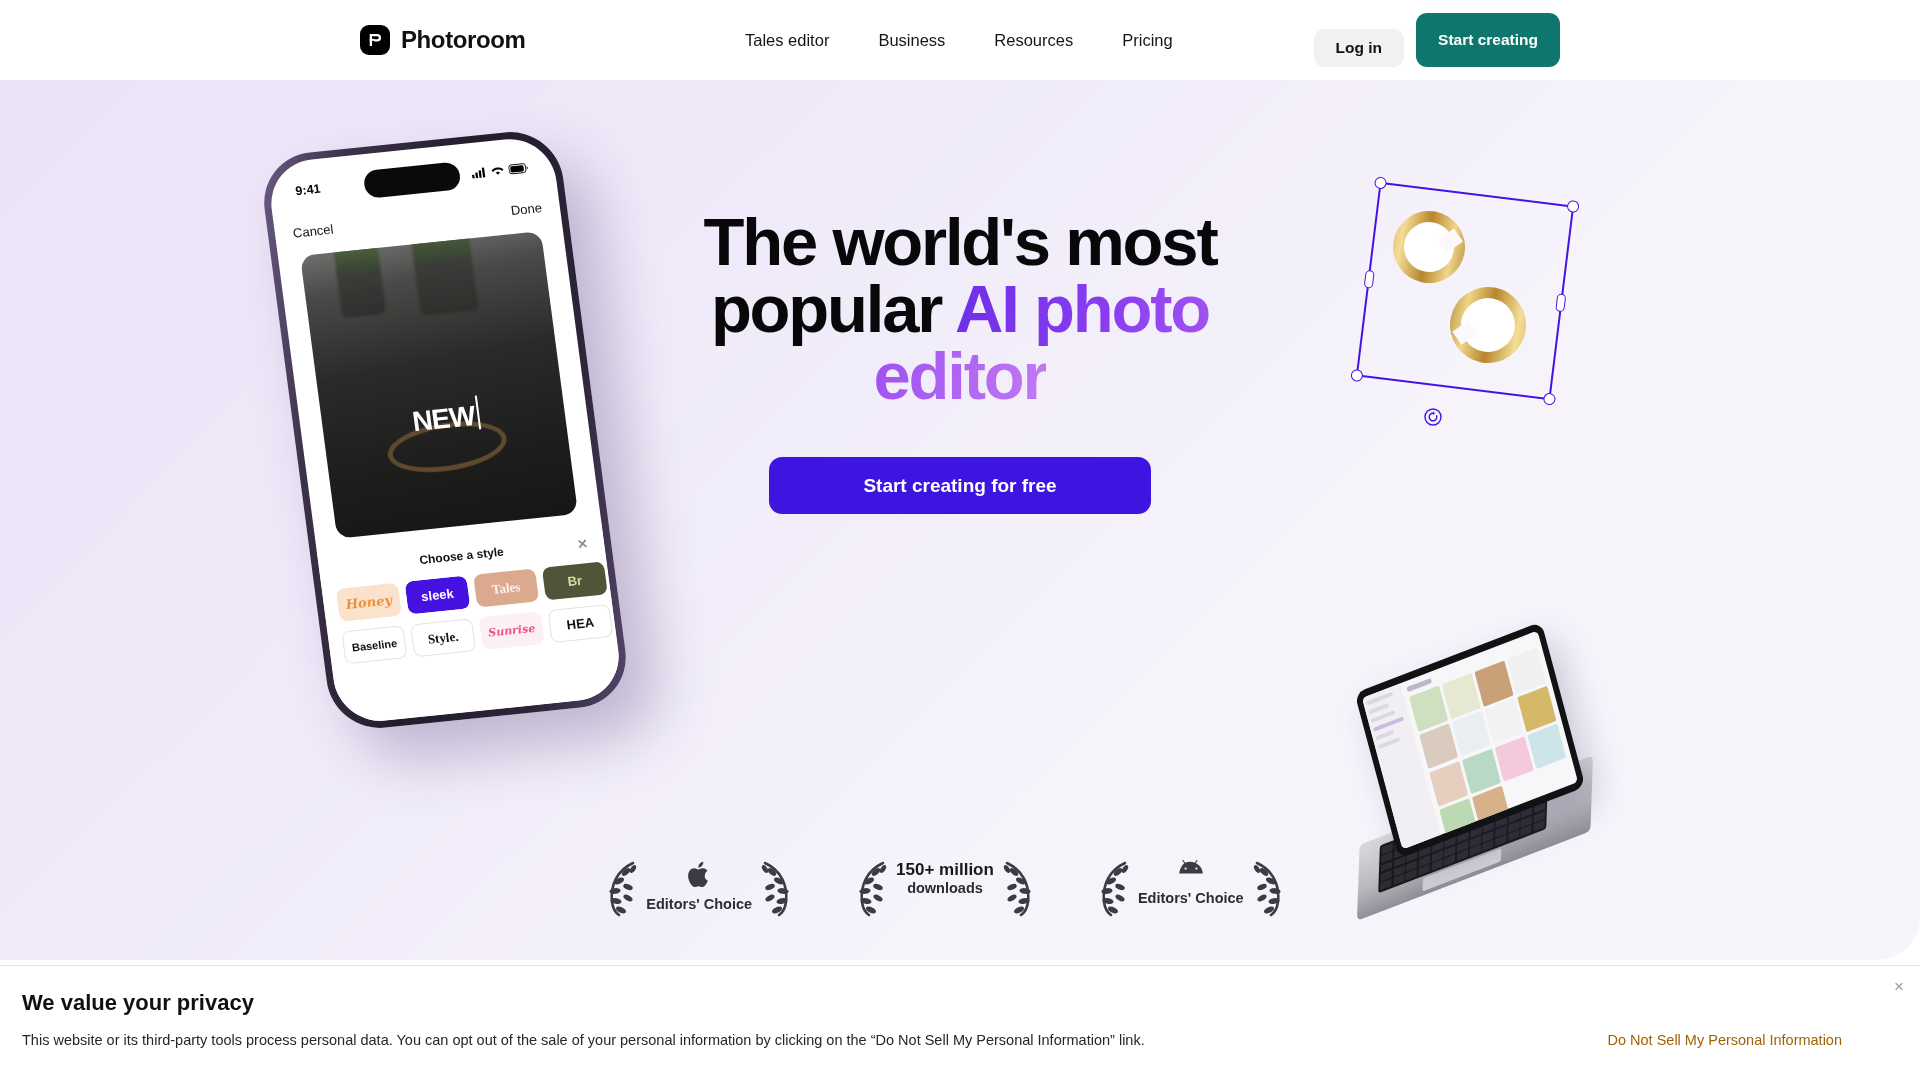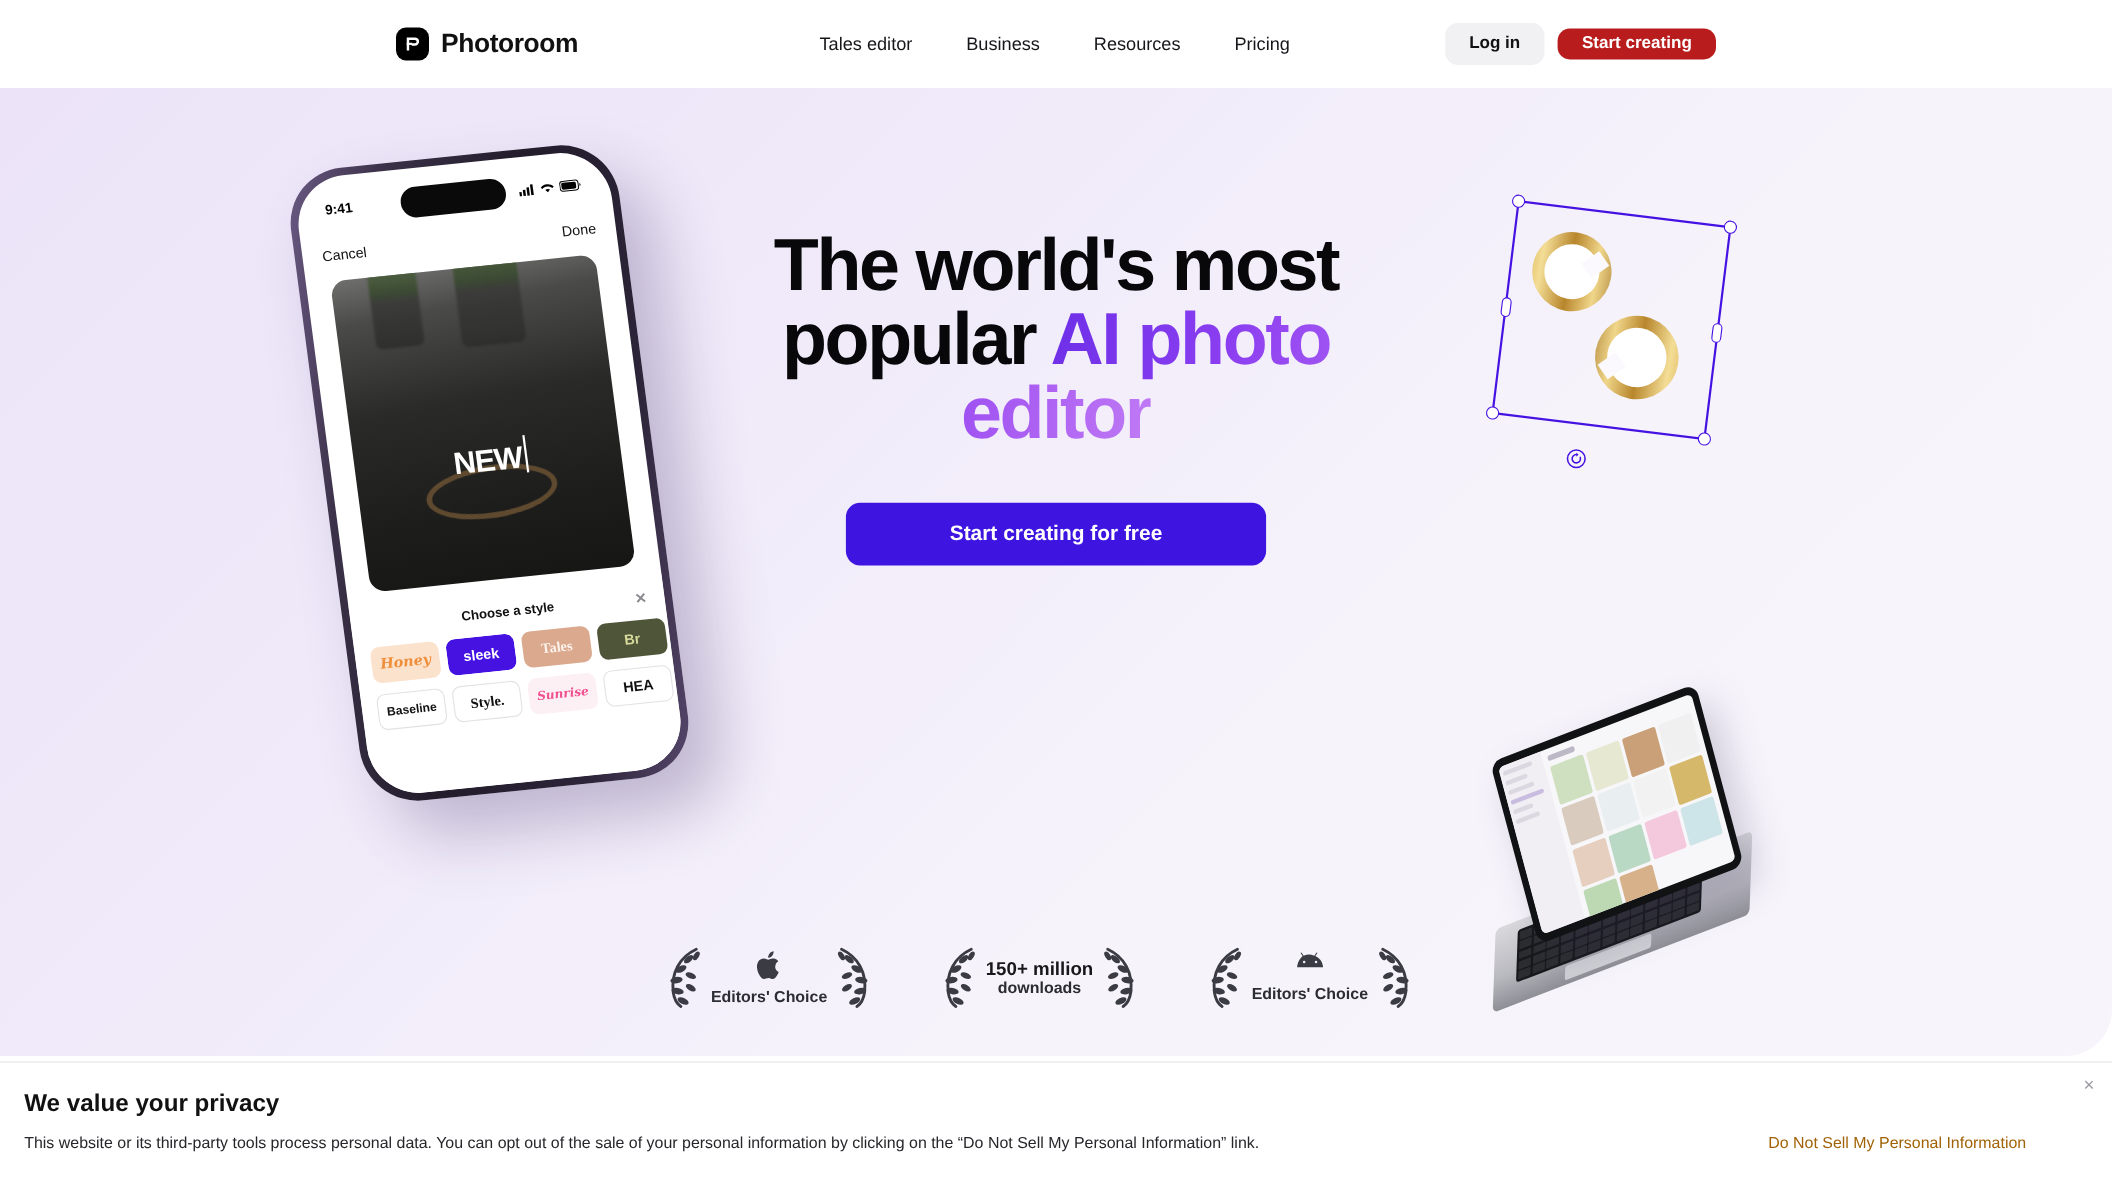--- a/index.html
+++ b/index.html
@@ -18,29 +18,29 @@
   .logo-wrap { position:absolute; left:360px; display:flex; align-items:center; gap:11px; }
   .logo-mark {
     width:30px; height:30px; border-radius:9px; background:#000;
     display:flex; align-items:center; justify-content:center;
   }
   .logo-text { font-size:24px; font-weight:bold; color:#111; letter-spacing:-0.4px; }
 
   .nav { position:absolute; left:745px; display:flex; align-items:center; gap:49px; }
   .nav a { font-size:16.5px; color:#16161a; text-decoration:none; white-space:nowrap; }
 
-  .header-actions { position:absolute; right:360px; display:flex; align-items:center; gap:12px; }
+  .header-actions { position:absolute; right:360px; display:flex; align-items:flex-end; gap:12px; }
   .btn-login {
     background:#f1f1f3; color:#111; border:none; border-radius:11px;
     padding:0 22px; height:38px; font-size:15.5px; font-weight:bold;
     font-family:inherit; cursor:pointer;
   }
   .btn-start {
-    background:#b91c1c; color:#fff; border:none; border-radius:11px;
-    padding:0 22px; height:28px; font-size:15.5px; font-weight:bold;
+    background:#0f766e; color:#fff; border:none; border-radius:11px;
+    padding:0 22px; height:54px; font-size:15.5px; font-weight:bold;
     font-family:inherit; cursor:pointer; white-space:nowrap;
   }
 
   
   .hero {
     position:absolute; top:80px; left:0; width:1920px; height:880px;
     background:linear-gradient(135deg,#ece3f8 0%,#efe9f9 30%,#f6f3fb 62%,#f7f5fb 100%);
     border-bottom-right-radius:42px;
     overflow:hidden;
   }
@@ -64,21 +64,21 @@
     background:#3d14e0; color:#fff; border:none; border-radius:13px;
     width:382px; height:57px; font-size:19px; font-weight:bold;
     font-family:inherit; cursor:pointer;
   }
 
   
   .awards {
     position:absolute; top:780px; left:570px; width:750px;
     display:flex; align-items:center; justify-content:center; gap:0;
   }
-  .award { display:flex; align-items:center; gap:6px; }
+  .award { display:flex; gap:6px; }
   .award + .award { margin-left:64px; }
   .award-body { text-align:center; }
   .award-label { font-size:14.5px; font-weight:bold; color:#2c2c33; white-space:nowrap; }
   .award-big { font-size:17px; font-weight:bold; color:#18181b; white-space:nowrap; }
   .award-sub { font-size:14.5px; font-weight:bold; color:#2c2c33; }
 
   
   .phone {
     position:absolute; left:295px; top:60px; width:300px; height:580px;
     transform:rotate(-7.5deg) skewY(1.6deg);

